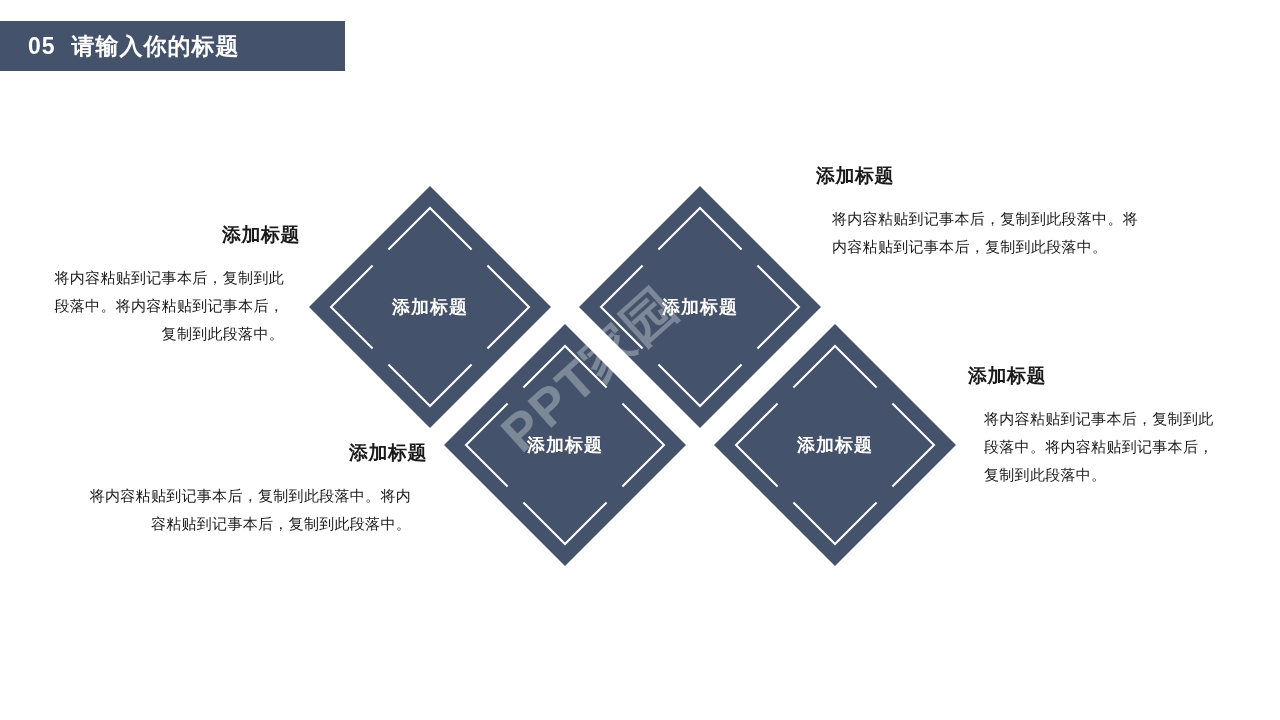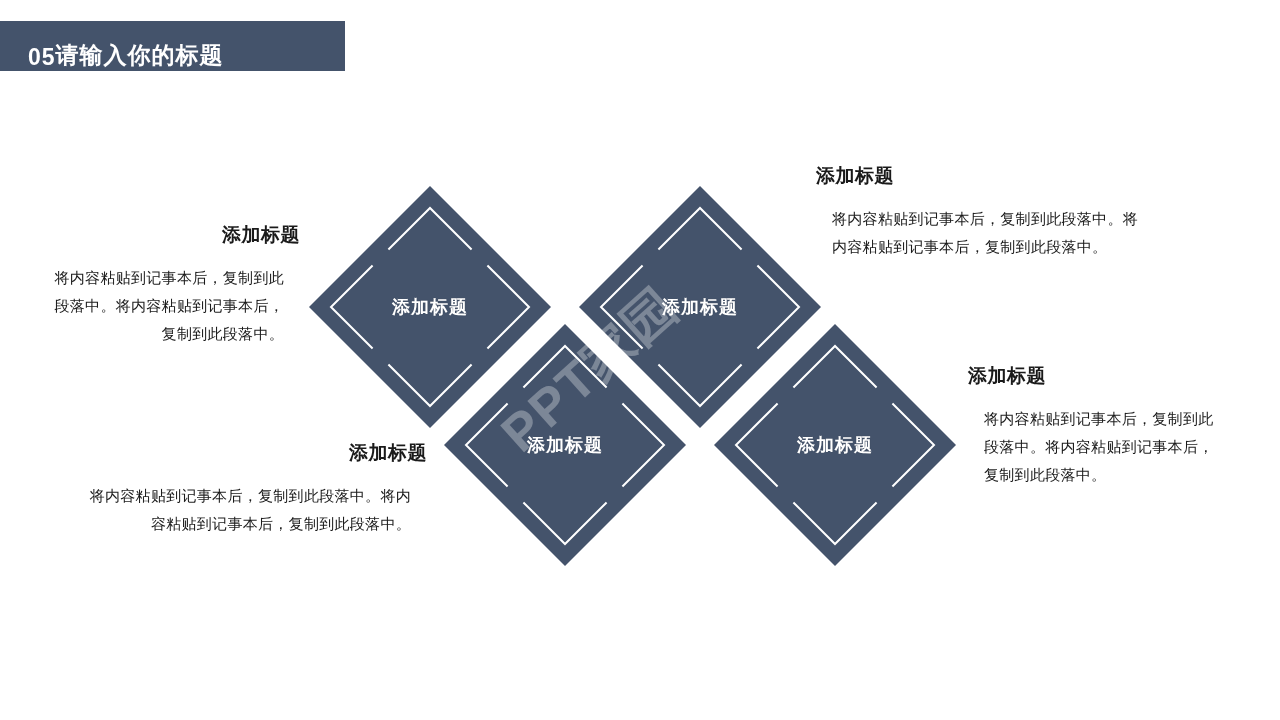--- a/index.html
+++ b/index.html
@@ -24,34 +24,35 @@
 
   
   .header-bar {
     position: absolute;
     left: 0;
     top: 21px;
     width: 345px;
     height: 50px;
     background: #44536b;
     display: flex;
-    align-items: flex-end;
+    align-items: center;
   }
   .header-num {
     color: #ffffff;
     font-size: 23px;
     font-weight: bold;
     letter-spacing: 1px;
     margin-left: 28px;
   }
   .header-title {
     color: #ffffff;
     font-size: 23px;
     font-weight: bold;
     letter-spacing: 1px;
+    margin-left: 16px;
   }
 
   
   .diamond-stage {
     position: absolute;
     left: 0;
     top: 0;
     width: 1280px;
     height: 720px;
     pointer-events: none;

